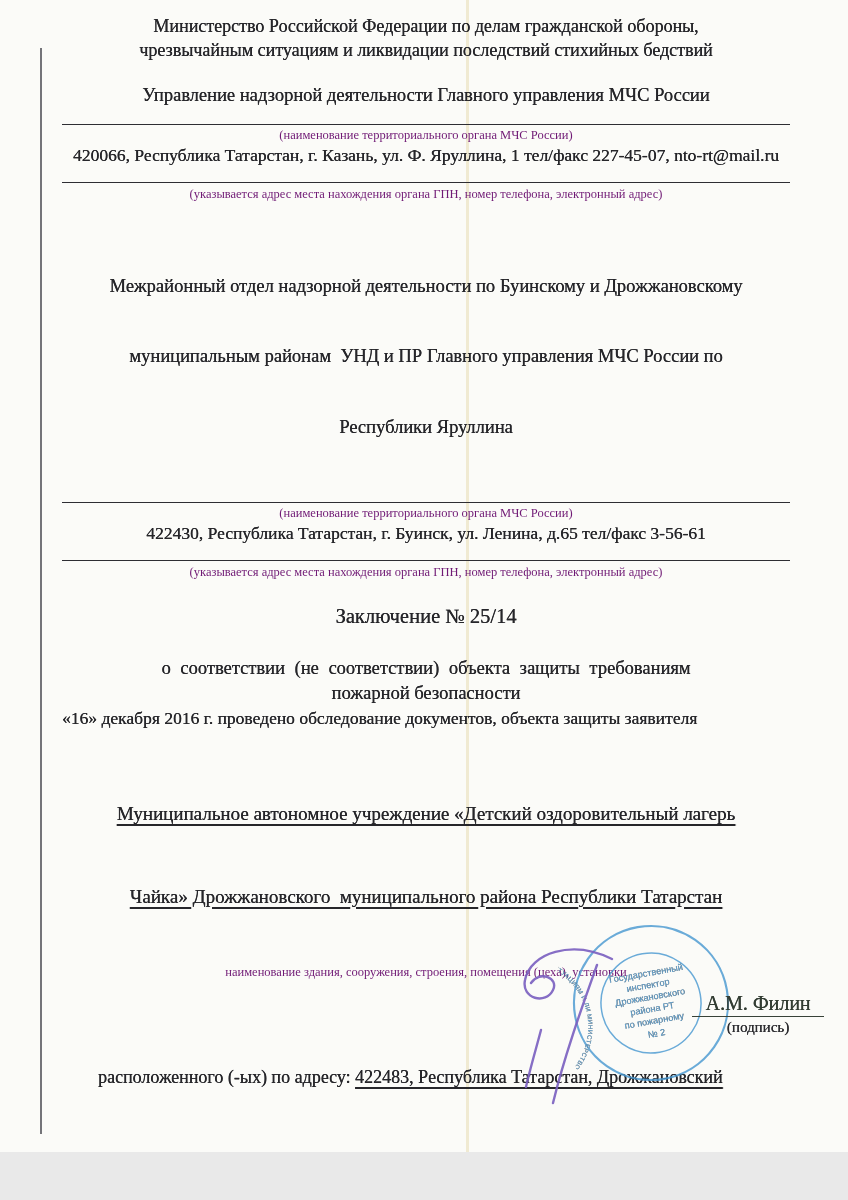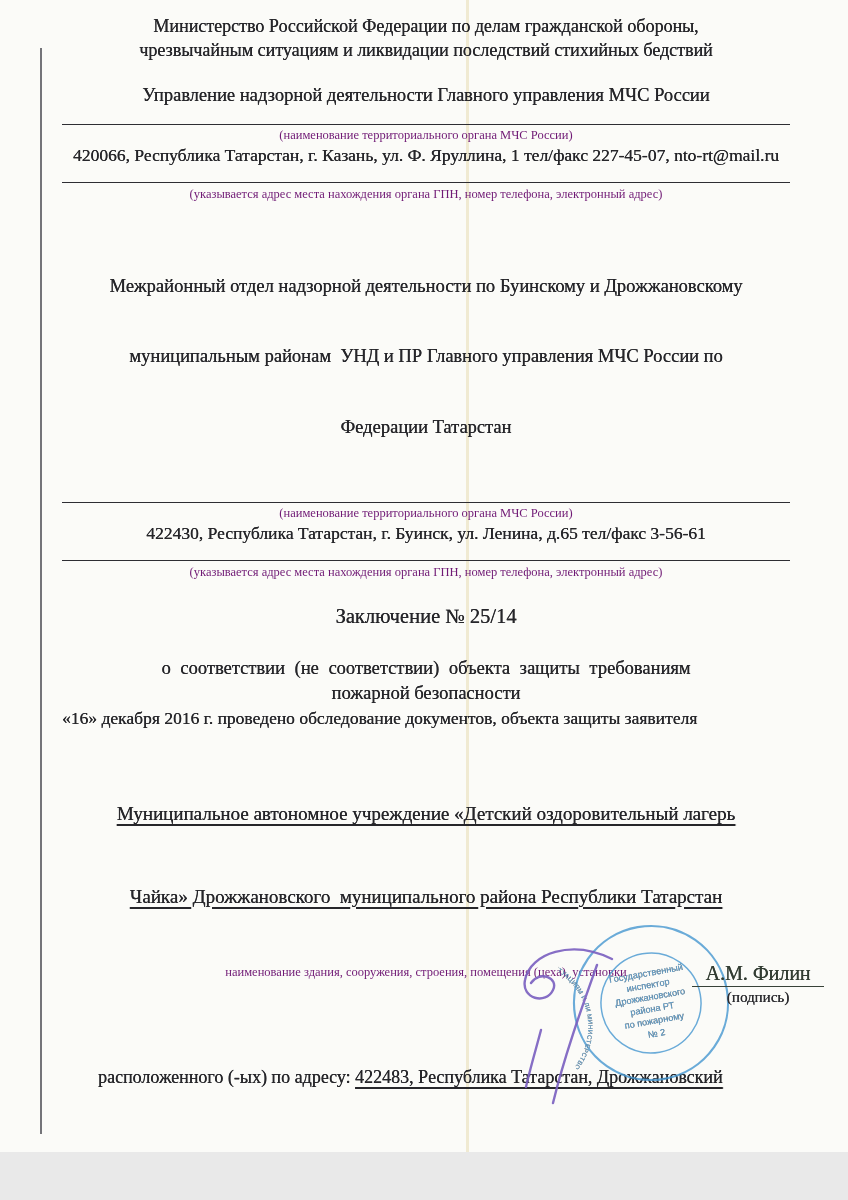--- a/index.html
+++ b/index.html
@@ -25,21 +25,21 @@
   .title { font-size:20.5px; line-height:24px; margin-top:24px; }
   .subtitle { font-size:18.5px; line-height:25px; margin-top:28px; }
   .subtitle .ws { word-spacing: 5px; }
   .body { font-size:17.5px; line-height:25px; }
   .orgname { font-size:19px; line-height:27.5px; margin-top:14px; }
   .u { text-decoration: underline; text-decoration-thickness:1.5px; text-underline-offset:3.5px; }
   
   .edge-line { position:absolute; left:40px; top:48px; width:1.6px; height:1086px; background:#47474f; opacity:.75; }
   .fold-line { position:absolute; left:466px; top:0; width:2.5px; height:1200px; background:#e8dcb2; opacity:.55; }
   
-  .signer { position:absolute; left:692px; top:962px; width:132px; text-align:center; }
+  .signer { position:absolute; left:692px; top:992px; width:132px; text-align:center; }
   .signer .name { font-size:20px; color:#333d33; border-bottom:1.6px solid #384238; padding-bottom:1px; white-space:nowrap; }
   .signer .podp { font-size:15px; color:#2c2c30; margin-top:2px; }
   .stamp { position:absolute; left:566px; top:918px; width:170px; height:170px; transform:rotate(-10deg); opacity:.82; }
   .sig   { position:absolute; left:500px; top:935px; width:130px; height:180px; opacity:.9; }
 </style>
 </head>
 <body>
 
 <div class="page">
 
@@ -56,21 +56,21 @@
     <div class="org c rule-under" style="margin-top:22px;">
       <div>Управление надзорной деятельности Главного управления МЧС России</div>
     </div>
     <div class="cap c" style="margin-top:3px;">(наименование территориального органа МЧС России)</div>
     <div class="addr c rule-under" style="margin-top:2px;">420066, Республика Татарстан, г. Казань, ул. Ф. Яруллина, 1 тел/факс 227-45-07, nto-rt@mail.ru</div>
     <div class="cap c" style="margin-top:4px;">(указывается адрес места нахождения органа ГПН, номер телефона, электронный адрес)</div>
 
     <div class="org c pre rule-under" style="margin-top:26px;">
       <div>Межрайонный отдел надзорной деятельности по Буинскому и Дрожжановскому</div>
       <div>муниципальным районам  УНД и ПР Главного управления МЧС России по</div>
-      <div>Федерации Татарстан</div>
+      <div>Республики Яруллина</div>
     </div>
     <div class="cap c" style="margin-top:3px;">(наименование территориального органа МЧС России)</div>
     <div class="addr c rule-under" style="margin-top:2px;">422430, Республика Татарстан, г. Буинск, ул. Ленина, д.65 тел/факс 3-56-61</div>
     <div class="cap c" style="margin-top:4px;">(указывается адрес места нахождения органа ГПН, номер телефона, электронный адрес)</div>
 
     <div class="title c b">Заключение № 25/14</div>
 
     <div class="subtitle c b">
       <div class="ws">о соответствии (не соответствии) объекта защиты требованиям</div>
       <div>пожарной безопасности</div>

